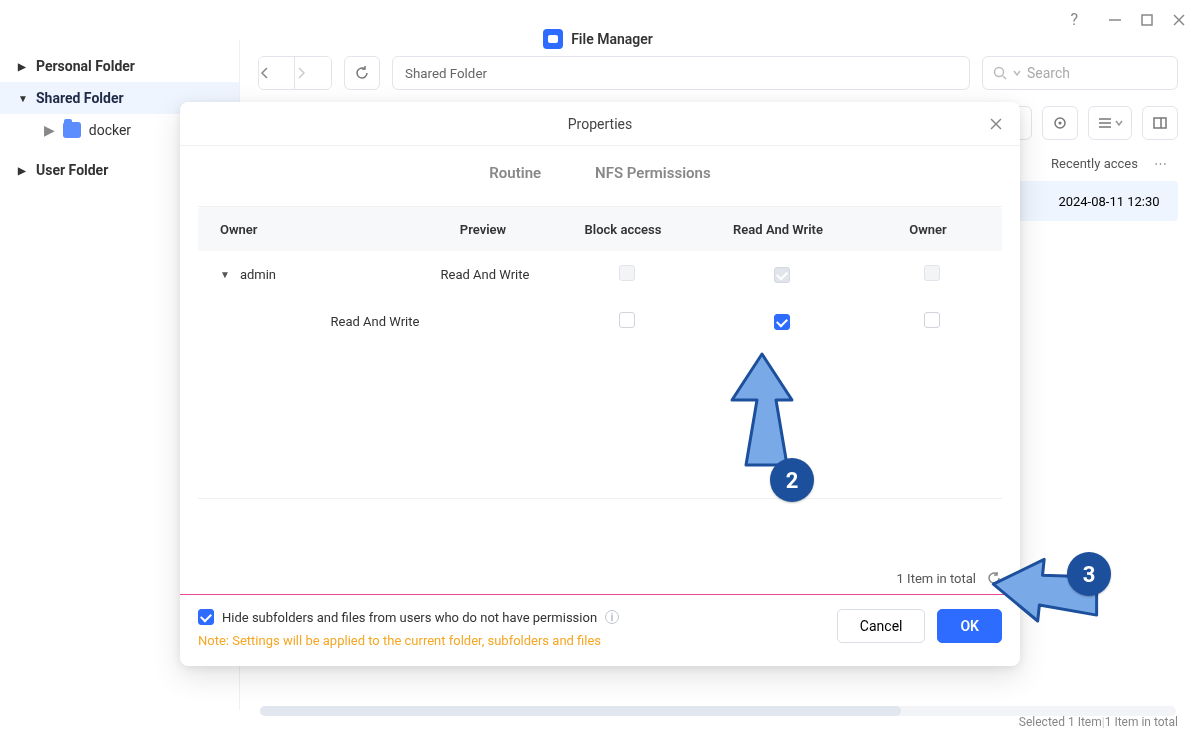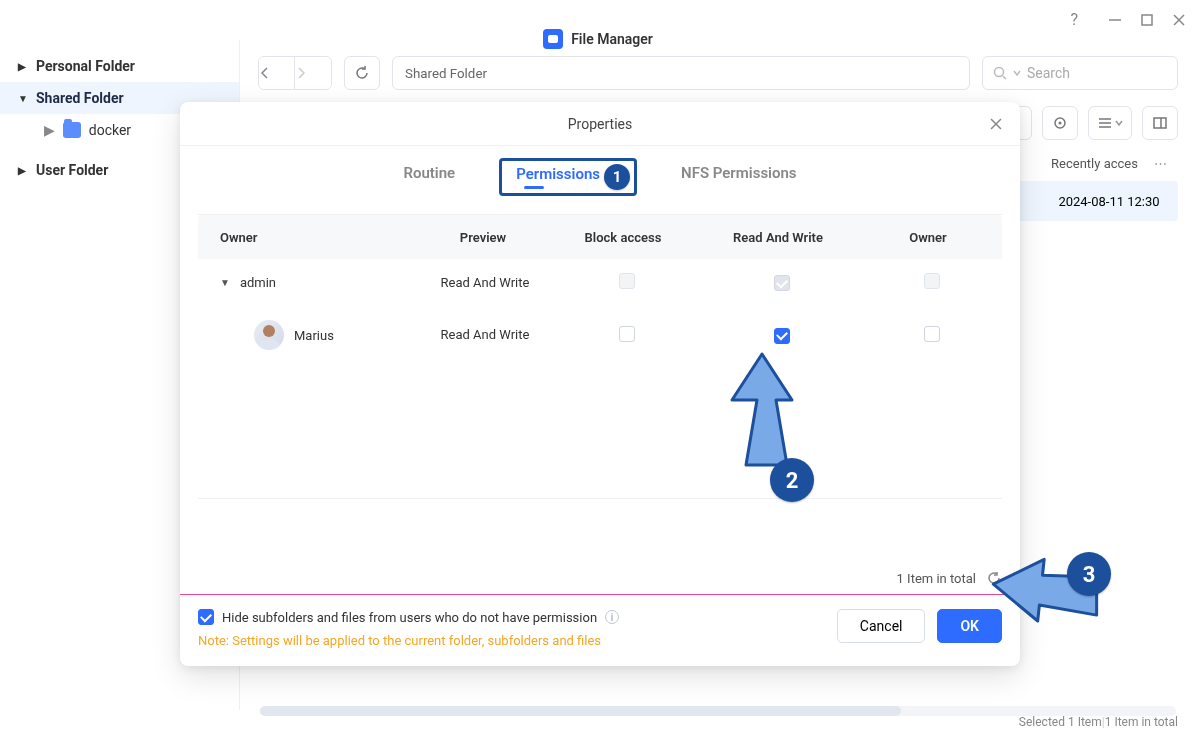--- a/index.html
+++ b/index.html
@@ -257,24 +257,20 @@
     <span class="modal-close">
       <svg width="14" height="14">
           <line x1="2" y1="2" x2="12" y2="12" stroke="#888" stroke-width="1.5"></line>
           <line x1="12" y1="2" x2="2" y2="12" stroke="#888" stroke-width="1.5"></line>
         </svg>
     </span>
   </div>
 
   <div class="tabs">
     <div class="tab">Routine</div>
-    <div class="tab-highlight">
-      <span class="tab active" style="padding:0;">Permissions</span>
-      <span class="badge-circle">1</span>
-    </div>
     <div class="tab">NFS Permissions</div>
   </div>
 
   <div class="perm-table">
     <div class="perm-head">
       <div class="col-owner">Owner</div>
       <div class="col-preview">Preview</div>
       <div class="col-block">Block access</div>
       <div class="col-rw">Read And Write</div>
       <div class="col-read">Owner</div>
@@ -285,24 +281,20 @@
         <span class="caret">▼</span>
         <span>admin</span>
       </div>
       <div class="col-preview" style="line-height:1.2; max-width:110px; margin:auto;">Read And Write</div>
       <div class="col-block"><span class="cb disabled"></span></div>
       <div class="col-rw"><span class="cb disabled checked"></span></div>
       <div class="col-read"><span class="cb disabled"></span></div>
     </div>
 
     <div class="perm-row sub">
-      <div class="col-owner">
-        <span class="avatar"></span>
-        <span>Marius</span>
-      </div>
       <div class="col-preview" style="line-height:1.2; max-width:110px; margin:auto;">Read And Write</div>
       <div class="col-block"><span class="cb"></span></div>
       <div class="col-rw"><span class="cb checked"></span></div>
       <div class="col-read"><span class="cb"></span></div>
     </div>
   </div>
 
   <div style="flex:1;"></div>
   <div class="divider"></div>
   <div class="total-row">

